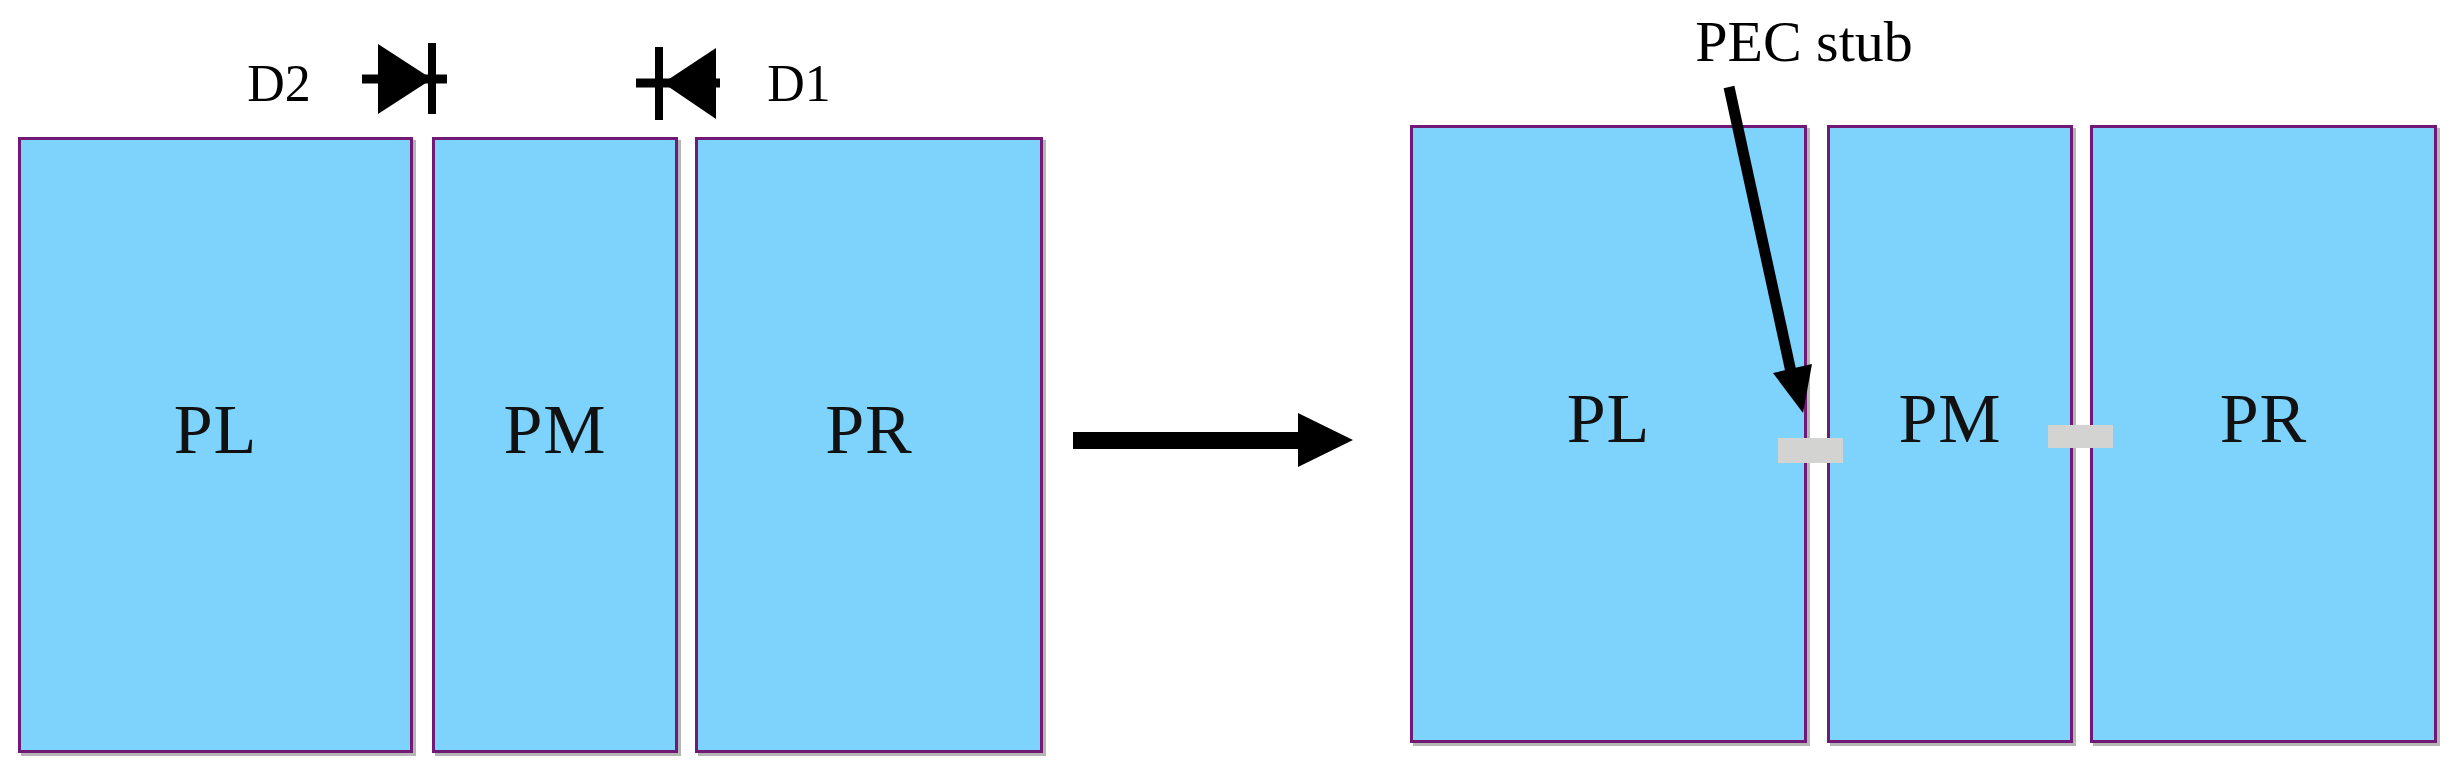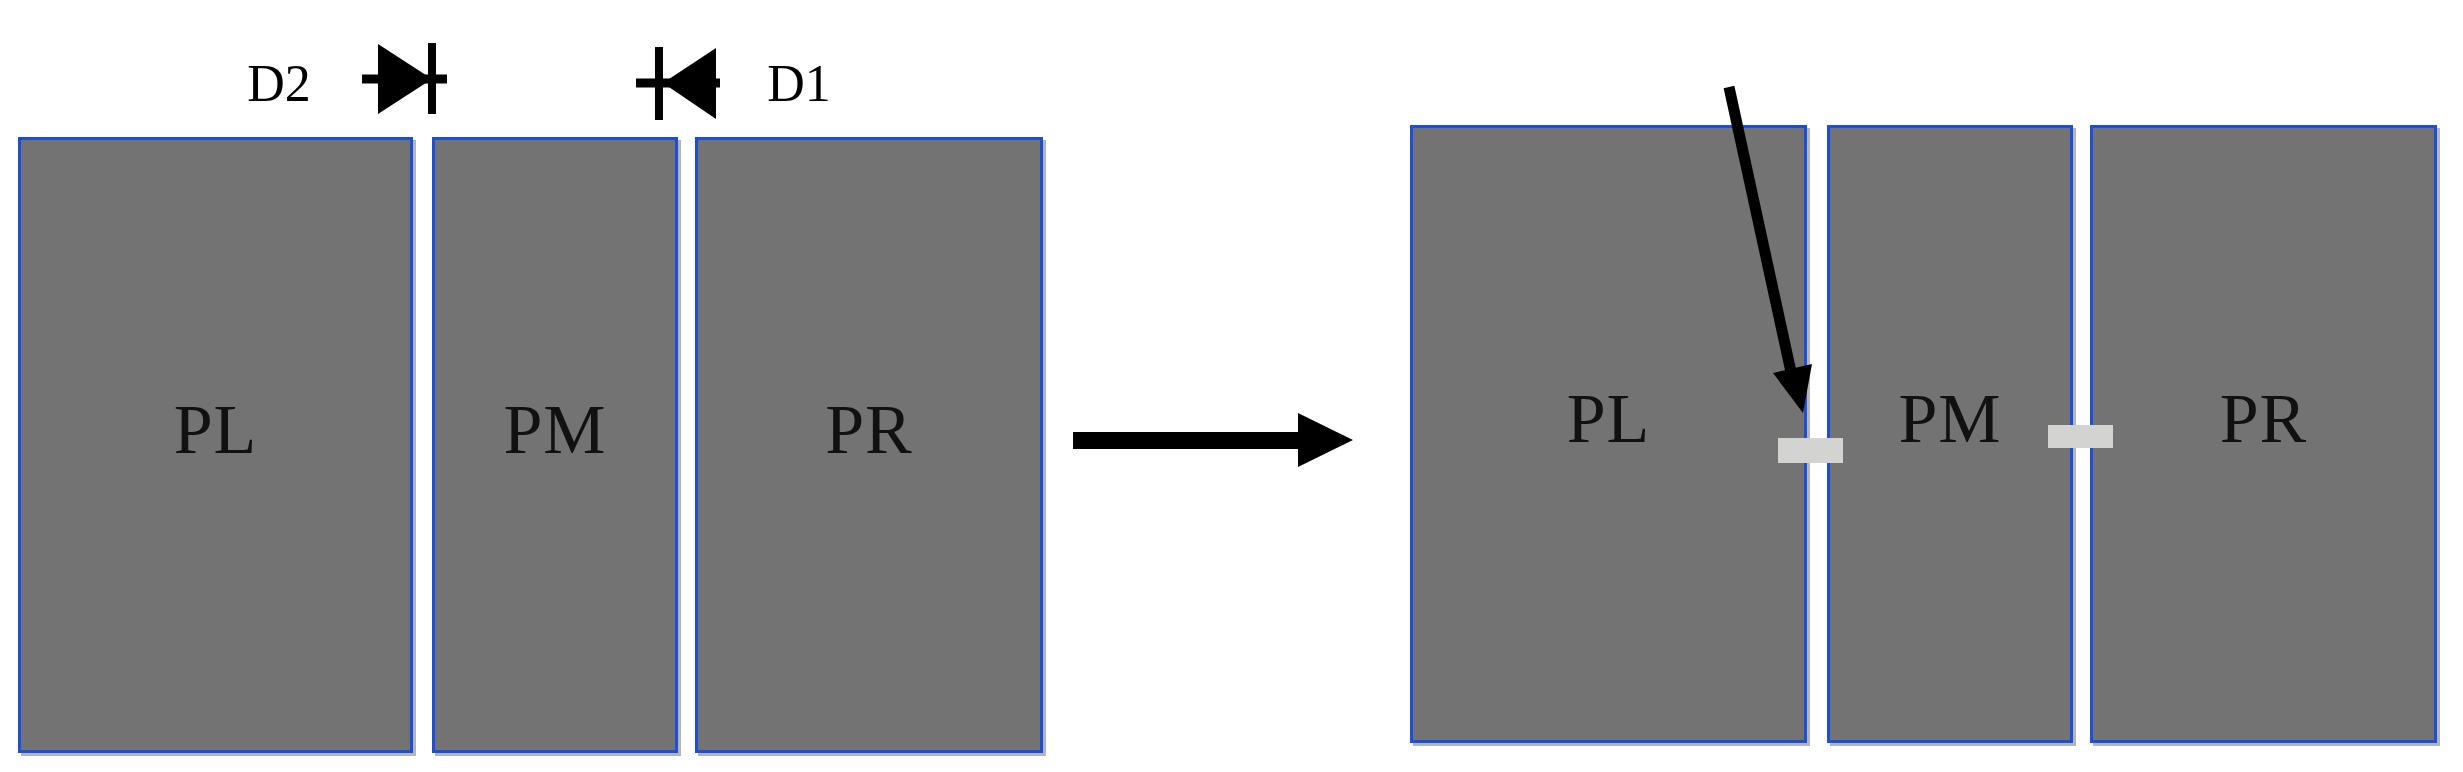--- a/index.html
+++ b/index.html
@@ -12,22 +12,22 @@
     width: 2463px;
     height: 772px;
     background: #ffffff;
     overflow: hidden;
     font-family: "Liberation Serif", "DejaVu Serif", serif;
     color: #000000;
   }
   .panel {
     position: absolute;
     box-sizing: border-box;
-    background: #737373;
-    border: 3px solid #1d4ed8;
+    background: #7dd3fc;
+    border: 3px solid #701a75;
     box-shadow: 3px 3px 0 0 rgba(90,90,90,0.45);
   }
   .panel .plabel {
     position: absolute;
     left: 0;
     right: 0;
     text-align: center;
     font-size: 70px;
     line-height: 72px;
     letter-spacing: 1px;
@@ -118,14 +118,15 @@
     <polygon points="1073,432 1298,432 1298,413 1353,440 1298,467 1298,449 1073,449" fill="#000"></polygon>
 
     <g>
       <line x1="1729" y1="87" x2="1791" y2="372" stroke="#000" stroke-width="11"></line>
       <polygon points="1803,413 1773,373 1812,364" fill="#000"></polygon>
     </g>
   </svg>
 
   <div class="anno diode-label d2-label">D2</div>
   <div class="anno diode-label d1-label">D1</div>
+  <div class="anno pec-label">PEC stub</div>
 
 </div>
 
 </body></html>

